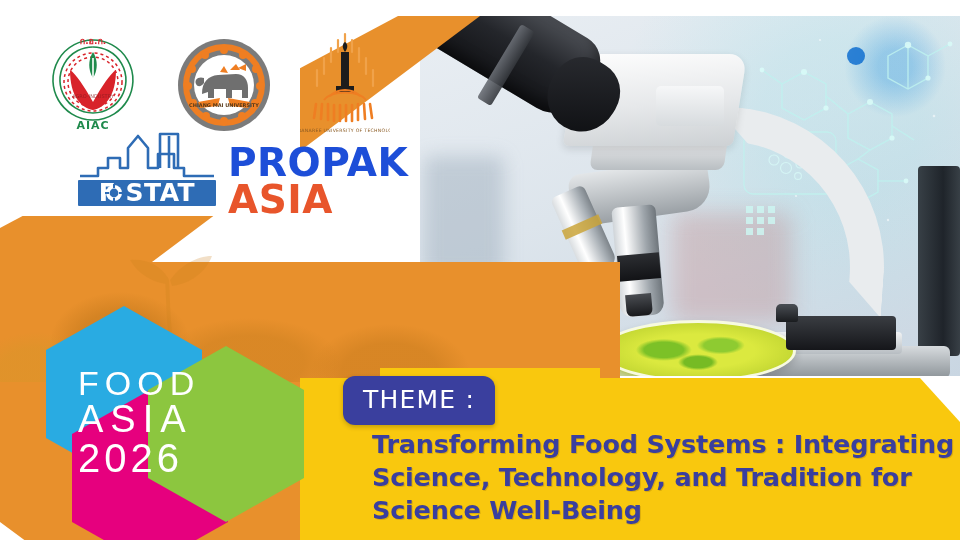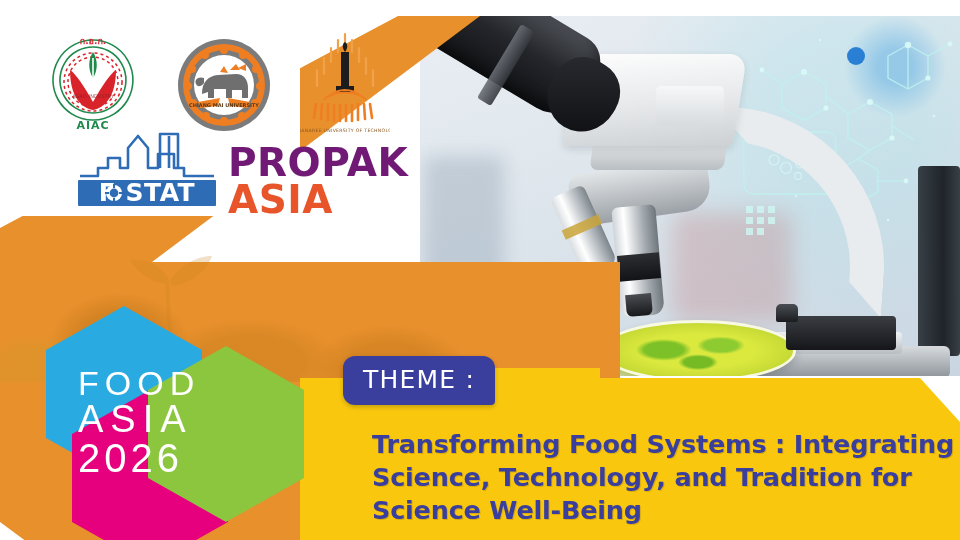--- a/index.html
+++ b/index.html
@@ -220,21 +220,21 @@
   #logo-row { position: absolute; left: 24px; top: 8px; width: 380px; height: 110px; }
   .seal { position: absolute; }
   #logo-aiac  { left: 16px;  top: 6px;  width: 106px; height: 104px; }
   #logo-elephant { left: 150px; top: 12px; width: 100px; height: 98px; }
   #logo-sut   { left: 276px; top: 4px;  width: 90px;  height: 108px; }
   #logo-fostat { position:absolute; left: 74px; top: 112px; width: 146px; height: 84px; }
   #logo-propak { position:absolute; left: 228px; top: 128px; width: 170px; height: 64px; }
   .propak-top {
     font-family: "DejaVu Sans", sans-serif;
     font-weight: 700; font-size: 39px; letter-spacing: 0.5px;
-    color: #701a75; line-height: 0.95;
+    color: #1d4ed8; line-height: 0.95;
   }
   .propak-bottom {
     font-family: "DejaVu Sans", sans-serif;
     font-weight: 700; font-size: 39px; letter-spacing: 0.5px;
     color: #e8552b; line-height: 0.95;
   }
 
   
   #hex-logo { position: absolute; left: 38px; top: 288px; width: 274px; height: 250px; }
   .hexagon {
@@ -252,21 +252,21 @@
     text-align: left;
   }
   .hx-food  { font-size: 34px; font-weight: 400; letter-spacing: 6px; line-height: 1.0; }
   .hx-inno  { font-size: 17px; font-weight: 400; letter-spacing: 4px; line-height: 1.5; }
   .hx-asia  { font-size: 38px; font-weight: 400; letter-spacing: 7px; line-height: 1.0; }
   .hx-conf  { font-size: 13px; font-weight: 400; letter-spacing: 4.5px; line-height: 1.7; }
   .hx-year  { font-size: 40px; font-weight: 400; letter-spacing: 4px; line-height: 1.0; }
 
   
   #theme-label {
-    position: absolute; left: 343px; top: 340px;
+    position: absolute; left: 343px; top: 360px;
     padding: 9px 20px 11px 20px;
     background: #3a3f9e;
     border-radius: 12px 12px 4px 12px;
     color: #ffffff;
     font-family: "DejaVu Sans", sans-serif;
     font-size: 25px; font-weight: 400; letter-spacing: 1.2px;
     box-shadow: 0 2px 5px rgba(0,0,0,.22);
   }
   #theme-text {
     position: absolute; left: 372px; top: 412px; width: 572px;

